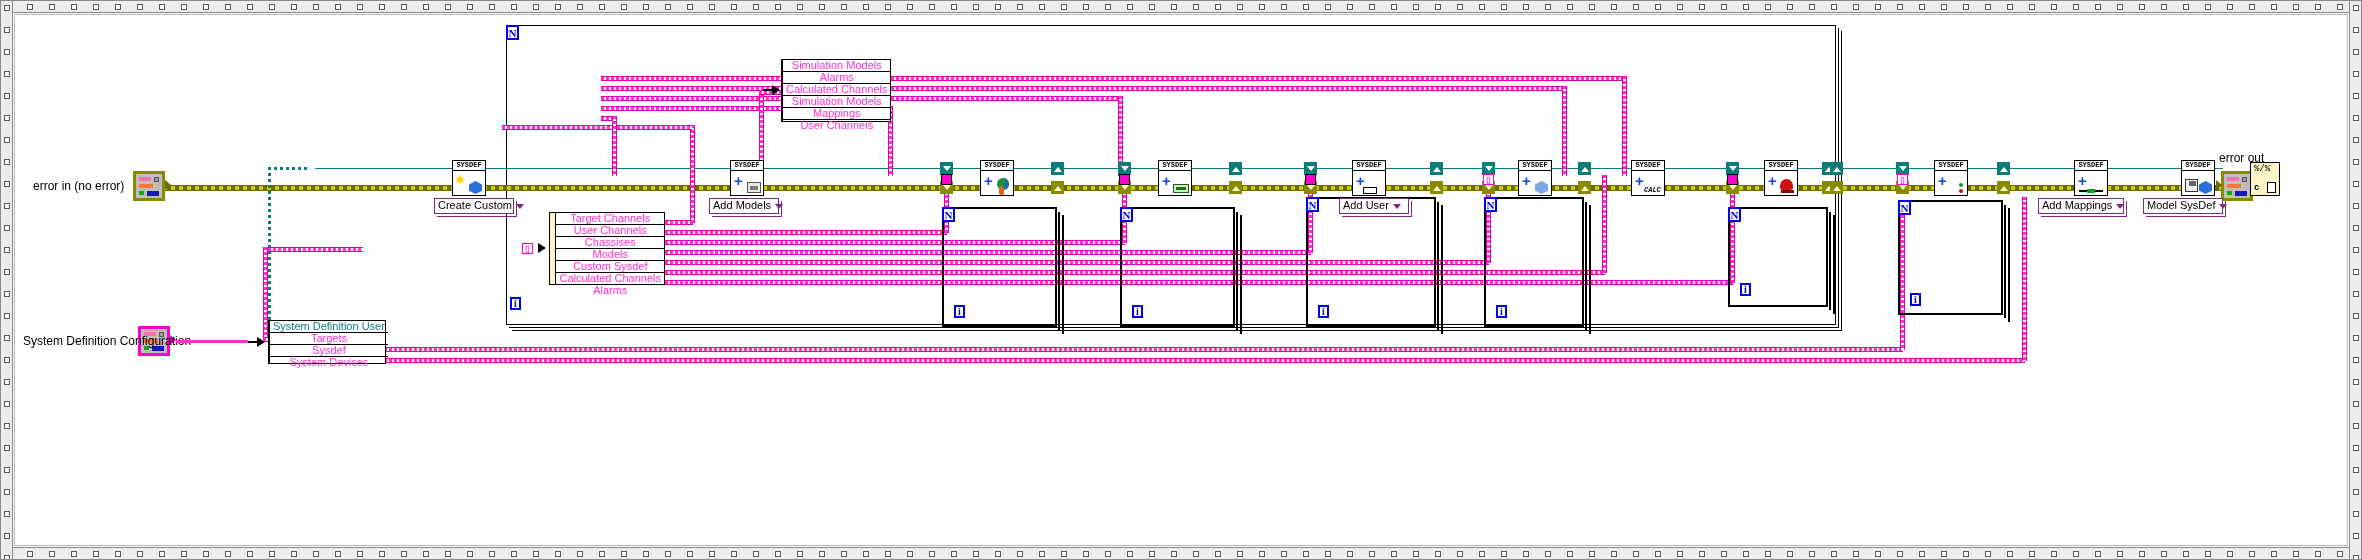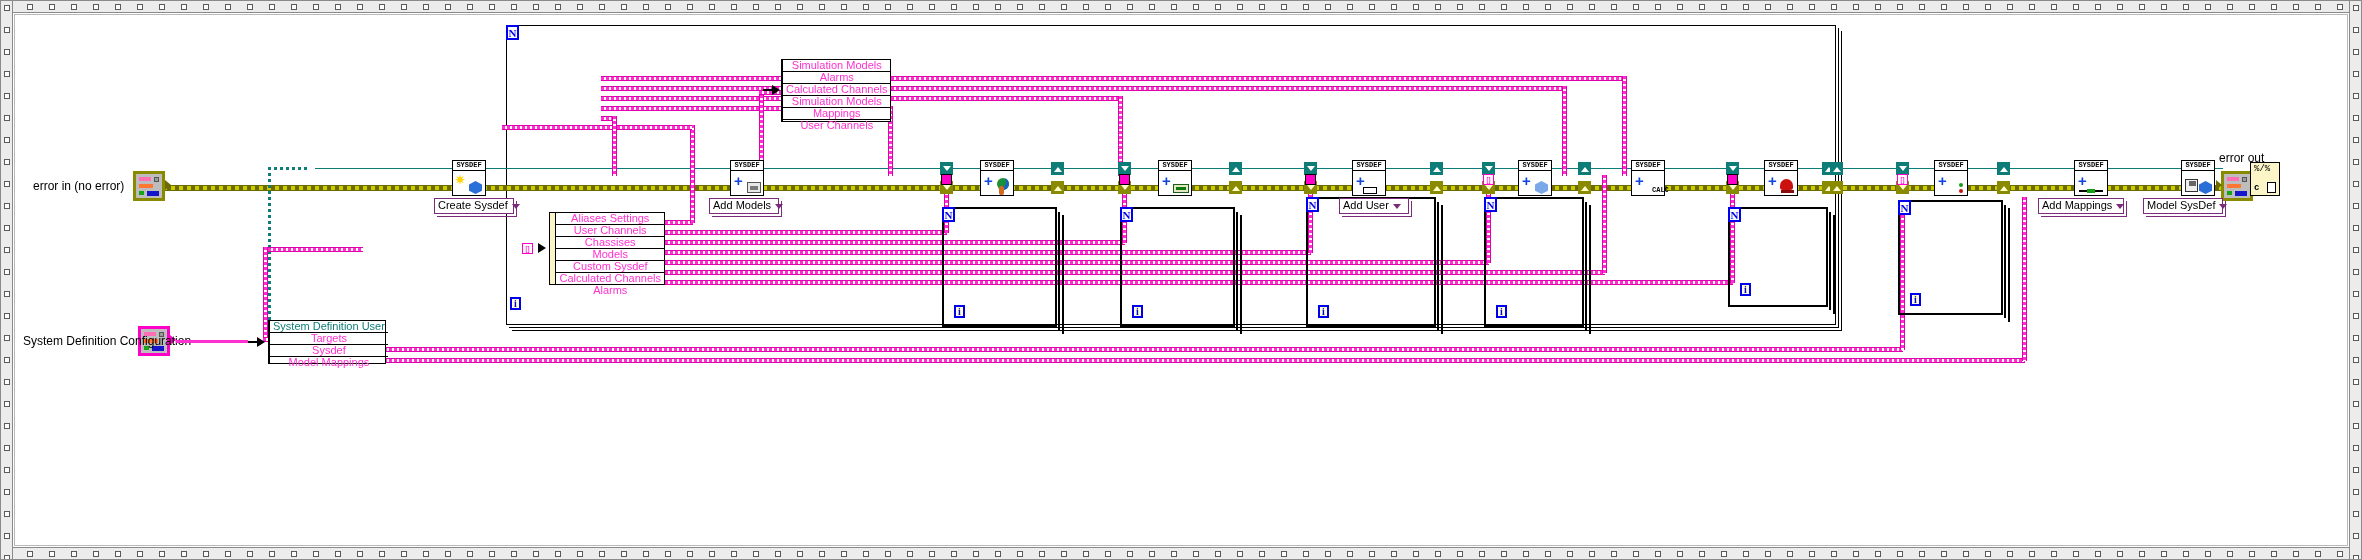--- a/index.html
+++ b/index.html
@@ -493,39 +493,39 @@
         <div class="ub-row">Mappings</div>
         <div class="ub-row">User Channels</div>
       </div>
     </div>
     <div class="ub-arrow" style="left:757px;top:70px;"></div>
     <div class="ub-stem" style="left:748px;top:74px;width:12px;"></div>
 
     <div class="unbundle" style="left:534px;top:197px;width:116px;height:73px;">
       <div class="ub-left"></div>
       <div class="ub-rows">
-        <div class="ub-row">Aliases Settings</div>
+        <div class="ub-row">Target Channels</div>
         <div class="ub-row">User Channels</div>
         <div class="ub-row">Chassises</div>
         <div class="ub-row">Models</div>
         <div class="ub-row">Custom Sysdef</div>
         <div class="ub-row">Calculated Channels</div>
         <div class="ub-row">Alarms</div>
       </div>
     </div>
     <div class="ub-arrow" style="left:523px;top:228px;"></div>
     <div class="tun-mag-idx" style="left:507px;top:228px;">[]</div>
 
     <div class="unbundle" style="left:253px;top:305px;width:118px;height:44px;">
       <div class="ub-left"></div>
       <div class="ub-rows">
         <div class="ub-row teal">System Definition User</div>
         <div class="ub-row">Targets</div>
         <div class="ub-row">Sysdef</div>
-        <div class="ub-row">Model Mappings</div>
+        <div class="ub-row">System Devices</div>
       </div>
     </div>
     <div class="ub-arrow" style="left:242px;top:322px;"></div>
     <div class="ub-stem" style="left:232px;top:326px;width:12px;"></div>
 
     <div class="term term-err" style="left:118px;top:156px;width:32px;height:30px;">
       <div class="tbox">
         <div class="s1" style="left:3px;top:3px;width:12px;height:4px;"></div>
         <div class="s5" style="left:18px;top:3px;width:5px;height:5px;"></div>
         <div class="s2" style="left:3px;top:10px;width:14px;height:4px;"></div>
@@ -563,21 +563,21 @@
 
     <div class="vinode" style="left:437px;top:145px;width:34px;height:36px;">
       <div class="vi-hdr">SYSDEF</div>
       <div class="vi-body">
         <div class="g-star" style="left:2px;top:4px;">✷</div>
         <div class="g-cube" style="left:16px;top:10px;"></div>
       </div>
     </div>
     <div class="polysel-shadow" style="left:422px;top:186px;width:80px;height:16px;"></div>
     <div class="polysel" style="left:419px;top:183px;width:80px;height:16px;">
-      <span>Create Sysdef</span><span class="cv"></span>
+      <span>Create Custom</span><span class="cv"></span>
     </div>
 
     <div class="vinode" style="left:715px;top:145px;width:34px;height:36px;">
       <div class="vi-hdr">SYSDEF</div>
       <div class="vi-body">
         <div class="plus">+</div>
         <div class="g-rack" style="left:16px;top:11px;"></div>
       </div>
     </div>
     <div class="polysel-shadow" style="left:697px;top:186px;width:70px;height:16px;"></div>
@@ -651,21 +651,21 @@
       <div class="vi-body">
         <div class="plus">+</div>
         <div class="g-wcube" style="left:16px;top:10px;"></div>
       </div>
     </div>
 
     <div class="vinode" style="left:1616px;top:145px;width:34px;height:36px;">
       <div class="vi-hdr">SYSDEF</div>
       <div class="vi-body">
         <div class="plus">+</div>
-        <div class="g-calc" style="left:20px;top:15px;">CALC</div>
+        <div class="g-calc" style="left:12px;top:15px;font-style:italic;">CALC</div>
       </div>
     </div>
 
     <div class="forloop" style="left:1713px;top:192px;width:100px;height:100px;"></div>
     <div class="N-term" style="left:1713px;top:192px;">N</div>
     <div class="i-term" style="left:1725px;top:268px;">i</div>
     <div class="tun tun-teal down" style="left:1711px;top:147px;"></div>
     <div class="tun tun-teal up" style="left:1807px;top:147px;"></div>
     <div class="tun tun-gold down" style="left:1711px;top:166px;"></div>
     <div class="tun tun-gold up" style="left:1807px;top:166px;"></div>

